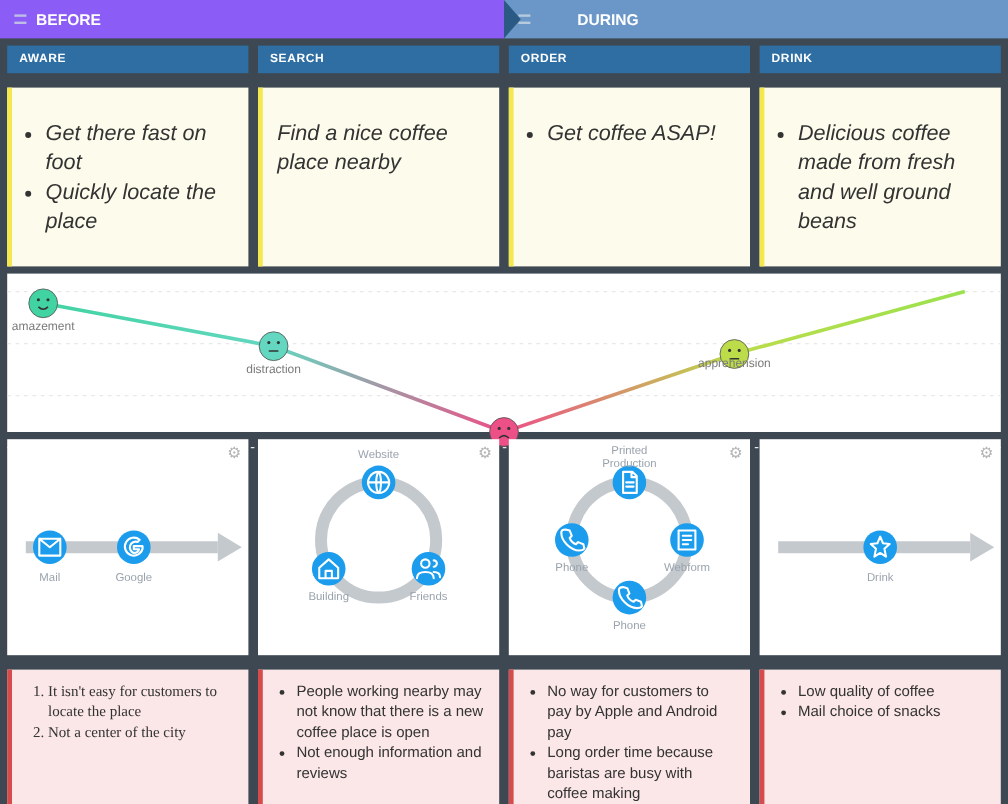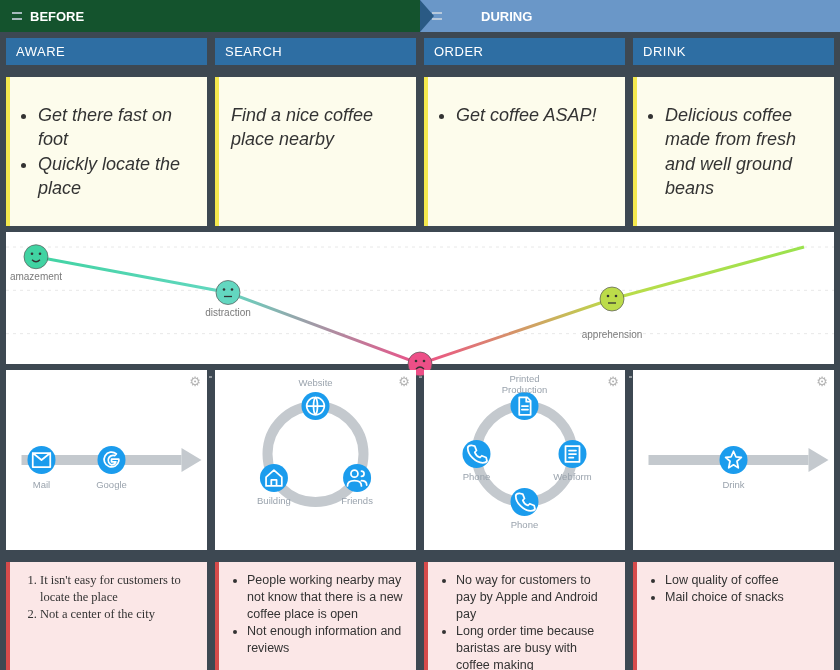--- a/index.html
+++ b/index.html
@@ -19,21 +19,21 @@
     flex: 1;
     display: flex;
     align-items: center;
     gap: 8px;
     padding-left: 12px;
     color: #fff;
     font-size: 13px;
     font-weight: 600;
     position: relative;
   }
-  .phase.before { background: #14532d; }
+  .phase.before { background: #8b5cf6; }
   .phase.during { background: #6a97c8; gap: 39px; }
   .phase.before::after{
     content:"";
     position:absolute;
     right:-14px; top:0;
     border-top:16px solid transparent;
     border-bottom:16px solid transparent;
     border-left:14px solid #2a5a84;
     z-index:2;
   }
@@ -49,21 +49,21 @@
   
   .grid4 {
     display:grid;
     grid-template-columns: repeat(4,1fr);
     gap:8px;
     padding:6px;
   }
 
   .stage-label{
     background:#2e6ea3;
-    color:#fff;font-size:13px;font-weight:400;letter-spacing:.5px;
+    color:#fff;font-size:10px;font-weight:700;letter-spacing:.5px;
     padding:6px 10px;
   }
 
   .note{
     background:#fdfcec;
     border-left:4px solid #f4e84e;
     padding:26px 12px;
     min-height:70px;
     font-size:18px;
     line-height:1.35;
@@ -188,21 +188,21 @@
       <circle cx="418" cy="129" r="1.3" fill="#333"></circle>
       <path d="M 410 137 Q 414 133 418 137" fill="none" stroke="#333" stroke-width="1.3"></path>
       <circle cx="606" cy="67" r="12" fill="#bcdc4a" stroke="#555" stroke-width="0.7"></circle>
       <circle cx="602" cy="64" r="1.3" fill="#333"></circle>
       <circle cx="610" cy="64" r="1.3" fill="#333"></circle>
       <path d="M 602 71 L 610 71" fill="none" stroke="#333" stroke-width="1.3"></path>
     </svg>
     <div class="emo-label" style="left: 30px; top: 38.75px;">amazement</div>
     <div class="emo-label" style="left: 222px; top: 74.5px;">distraction</div>
     <div class="emo-label" style="left: 414px; top: 146px; margin-left: 36px;">anger</div>
-    <div class="emo-label" style="left: 606px; top: 97px;">apprehension</div>
+    <div class="emo-label" style="left: 606px; top: 70px;">apprehension</div>
   </div>
 
 <div class="touch-row" id="touch-row">
     <div class="touch-cell"><span class="gear">⚙</span><svg class="touch-svg" viewBox="0 0 200 180">
         <line x1="15" y1="90" x2="175" y2="90" stroke="#c4c9ce" stroke-width="10"></line>
         <polygon class="tp-arrow" points="175,78 195,90 175,102"></polygon>
         <g transform="translate(21 76) scale(1.1666666666666667)">
     <circle cx="12" cy="12" r="12" class="tp-icon"></circle>
     <g transform="translate(3 3) scale(.75)">
       <path d="M2 4h20v16H2z M2 4l10 8 10-8" fill="none" stroke="#fff" stroke-width="2" stroke-linejoin="round" stroke-linecap="round"></path>

